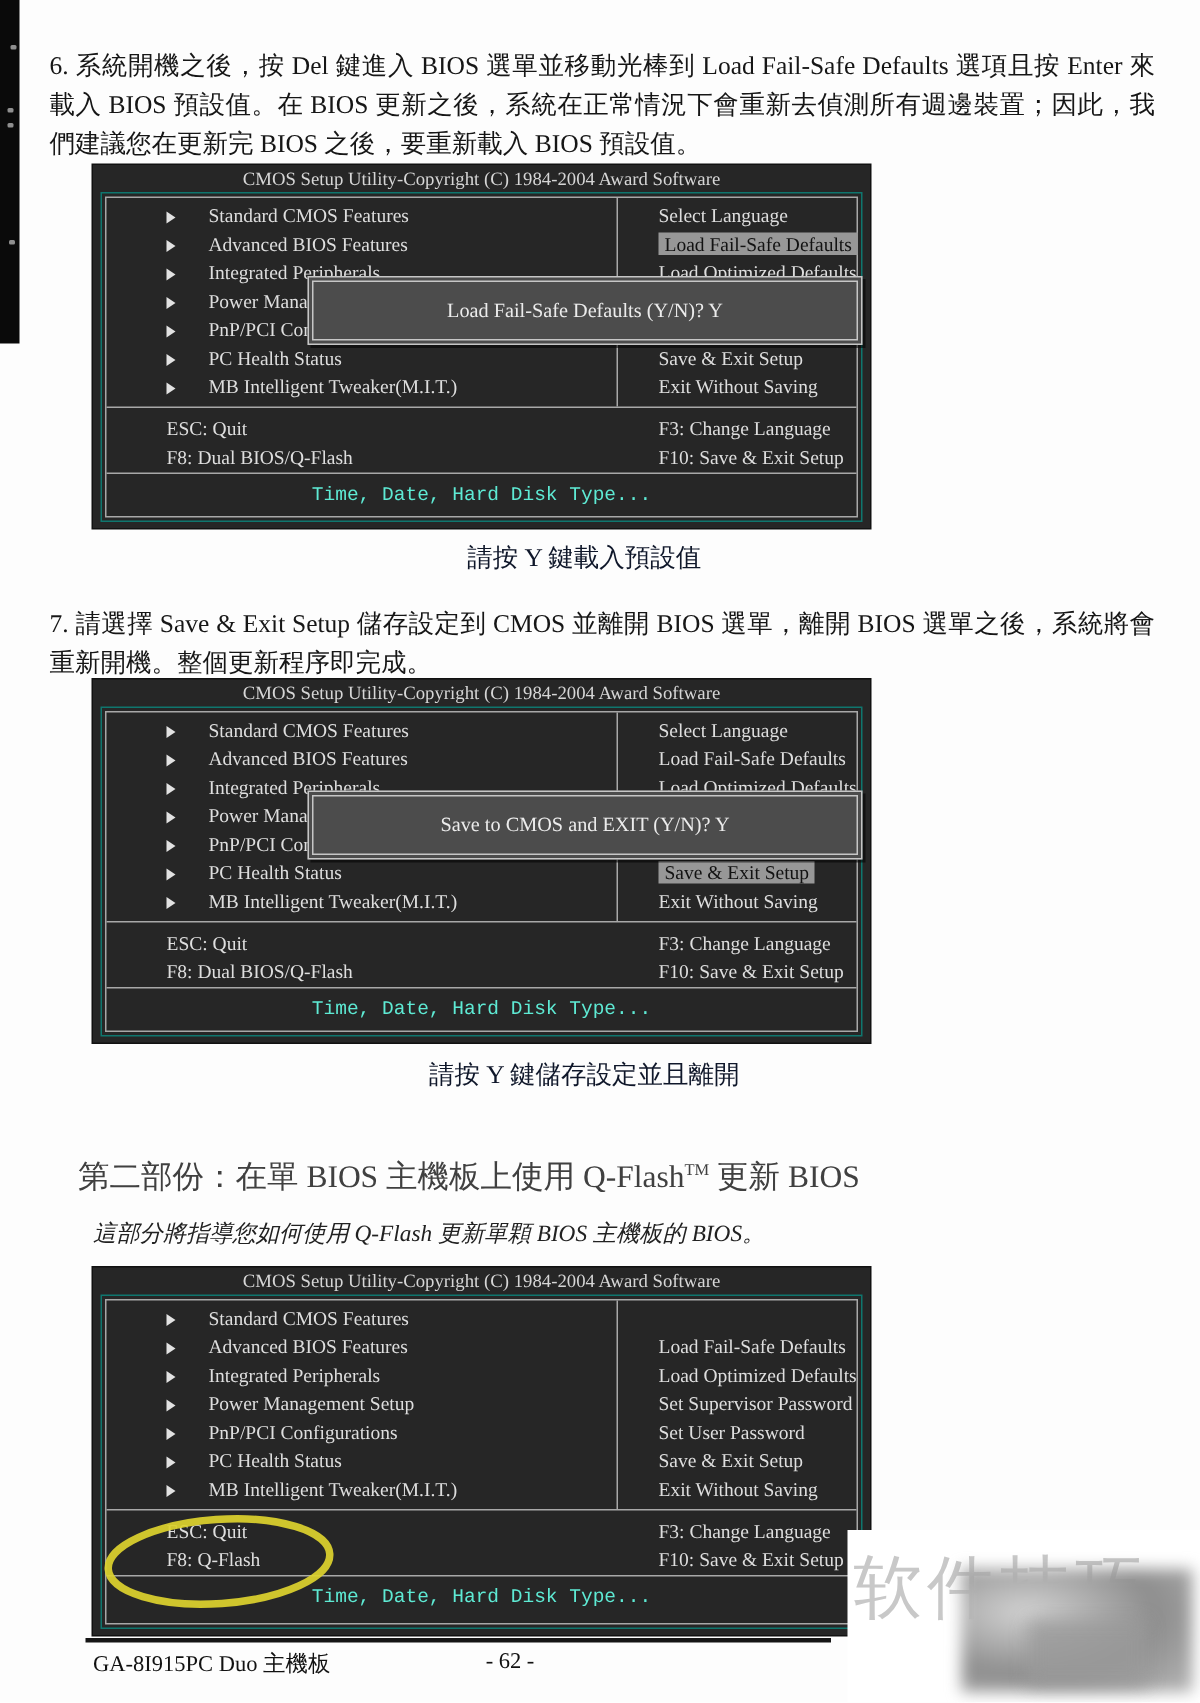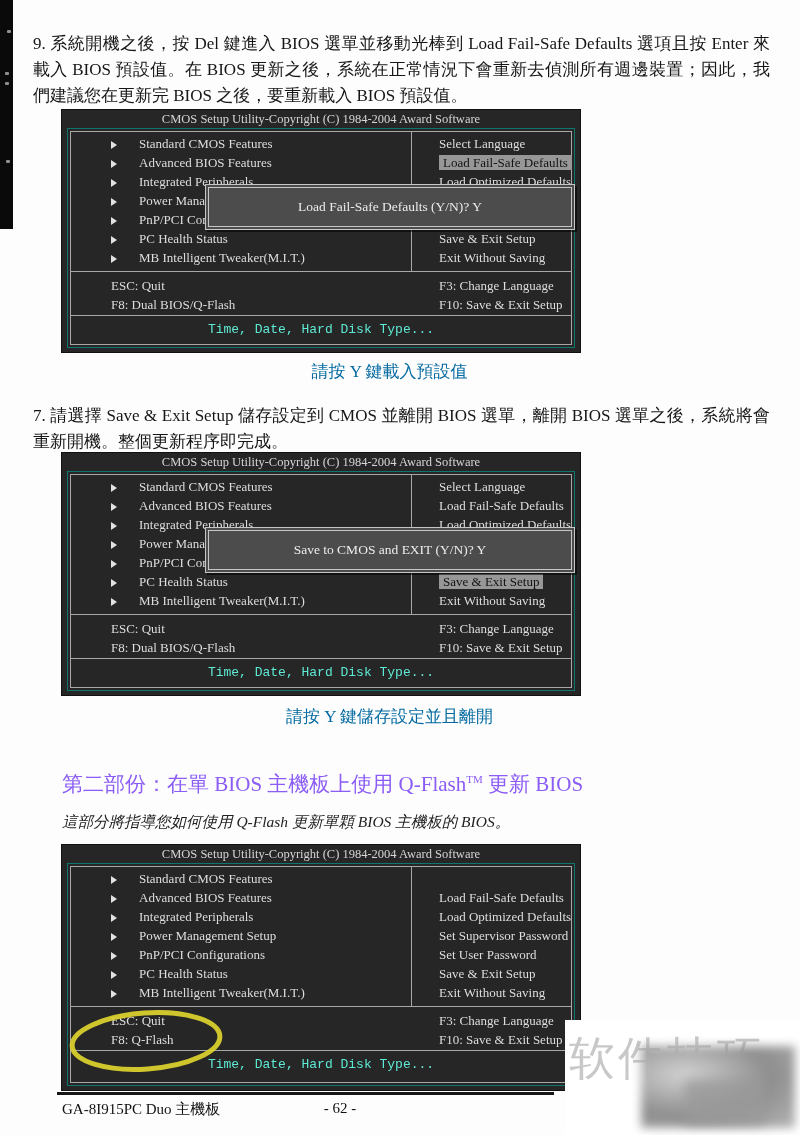--- a/index.html
+++ b/index.html
@@ -5,22 +5,22 @@
   html,body{margin:0;padding:0;}
   body{width:800px;height:1135px;background:#ffffff;font-family:"Liberation Serif",serif;}
   #page{position:relative;width:800px;height:1135px;background:#fdfdfd;overflow:hidden;}
 
   
   .leftbar{position:absolute;left:0;top:0;width:13px;height:229px;background:#0a0a0a;}
   .leftbar .mark{position:absolute;background:#8f8f8f;width:4px;height:3px;border-radius:1px;}
 
   
   .para{position:absolute;left:33px;width:737px;font-size:17px;line-height:26px;color:#161616;text-align:justify;}
-  .caption{position:absolute;left:62px;width:655px;text-align:center;font-size:17px;color:#0369a1;}
-  .heading{position:absolute;left:62px;width:700px;font-size:21px;color:#8b5cf6;}
+  .caption{position:absolute;left:62px;width:655px;text-align:center;font-size:17px;color:#0f172a;}
+  .heading{position:absolute;left:52px;width:700px;font-size:21px;color:#404040;}
   .heading sup{font-size:11px;}
   .subtext{position:absolute;left:62px;width:700px;font-size:15.5px;color:#222;font-style:italic;}
 
   
   .bios{position:absolute;left:62px;width:518px;background:#262626;box-shadow:0 0 0 1px #111;}
   .bt{position:absolute;top:0;left:0;right:0;height:17px;line-height:18px;text-align:center;
       font-size:12.5px;color:#d6d6d6;}
   .bf{position:absolute;left:5px;right:5px;top:18px;bottom:4px;border:1px solid #0f766e;}
   .bi{position:absolute;left:2px;right:2px;top:2px;bottom:2px;border:1px solid #a8a8a8;}
   .mrow{position:absolute;height:19px;line-height:19px;font-size:13px;color:#dedede;white-space:nowrap;}
@@ -64,21 +64,21 @@
 
 <div id="page">
 
   <div class="leftbar">
     <div class="mark" style="left:7px;top:30px"></div>
     <div class="mark" style="left:5px;top:72px"></div>
     <div class="mark" style="left:5px;top:82px"></div>
     <div class="mark" style="left:6px;top:160px"></div>
   </div>
 
-  <p class="para" style="top:14px">9. 系統開機之後，按 Del 鍵進入 BIOS 選單並移動光棒到 Load Fail-Safe Defaults 選項且按 Enter 來載入 BIOS 預設值。在 BIOS 更新之後，系統在正常情況下會重新去偵測所有週邊裝置；因此，我們建議您在更新完 BIOS 之後，要重新載入 BIOS 預設值。</p>
+  <p class="para" style="top:14px">6. 系統開機之後，按 Del 鍵進入 BIOS 選單並移動光棒到 Load Fail-Safe Defaults 選項且按 Enter 來載入 BIOS 預設值。在 BIOS 更新之後，系統在正常情況下會重新去偵測所有週邊裝置；因此，我們建議您在更新完 BIOS 之後，要重新載入 BIOS 預設值。</p>
 
   <div class="bios" style="top:110px;height:242px">
     <div class="bt">CMOS Setup Utility-Copyright (C) 1984-2004 Award Software</div>
     <div class="bf">
         <div class="bi">
       <div class="mrow lrow" style="top:2px"><span class="arr"></span><span>Standard CMOS Features</span></div>
       <div class="mrow lrow" style="top:21px"><span class="arr"></span><span>Advanced BIOS Features</span></div>
       <div class="mrow lrow" style="top:40px"><span class="arr"></span><span>Integrated Peripherals</span></div>
       <div class="mrow lrow" style="top:59px"><span class="arr"></span><span>Power Management Setup</span></div>
       <div class="mrow lrow" style="top:78px"><span class="arr"></span><span>PnP/PCI Configurations</span></div>

